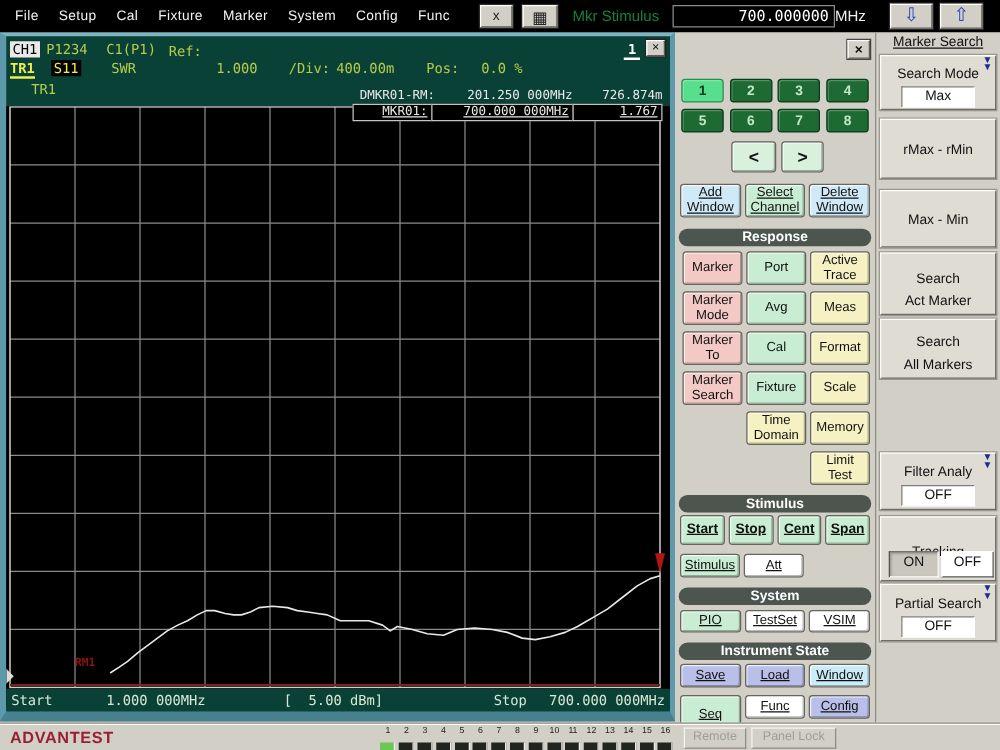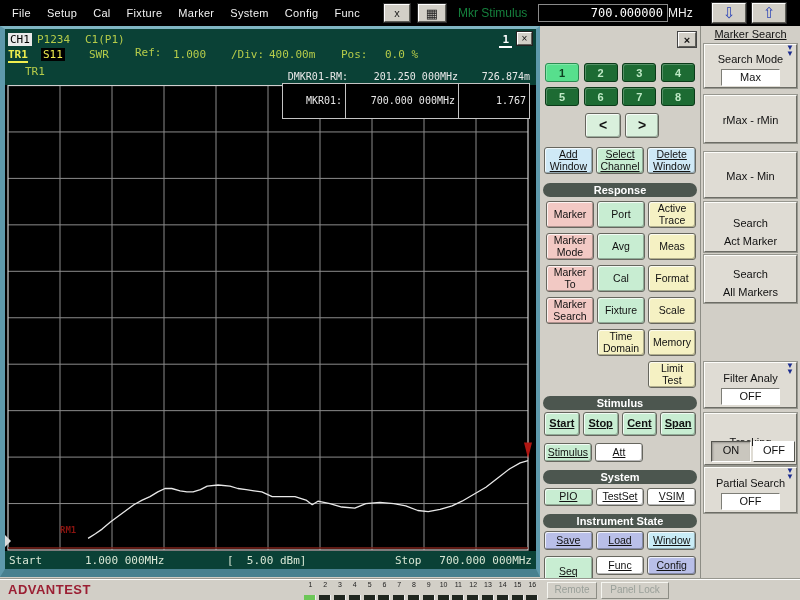--- a/index.html
+++ b/index.html
@@ -36,21 +36,21 @@
            border-bottom:2px solid #fff;padding:0 3px;}
   .win-close{position:absolute;right:4px;top:3px;width:15px;height:13px;background:#d2cfc7;
              border:1px solid #fff;border-right-color:#5e5e58;border-bottom-color:#5e5e58;
              box-shadow:0 0 0 1px #222;font-size:10px;line-height:11px;text-align:center;padding:0;color:#111;}
   .mk-row{position:absolute;right:6px;display:flex;z-index:5;
           font-family:"DejaVu Sans Mono",monospace;font-size:10px;color:#e8e8e8;}
   .mk-row.r1{top:42px;}
   .mk-row.r2{top:54px;}
   .mk-plain{display:inline-block;text-align:right;}
   .mk-cell{display:inline-block;border:1px solid #c4c4c4;background:#000;text-align:right;
-           padding:11px 3px;height:12px;line-height:12px;margin-left:-1px;}
+           padding:0 3px;height:12px;line-height:12px;margin-left:-1px;text-decoration:underline;}
   .chart-area{position:absolute;left:0;top:56px;width:531px;height:480px;background:#000;}
   .chart-footer{position:absolute;left:0;top:522px;width:531px;height:18px;background:#0a4136;
     font-family:"DejaVu Sans Mono",monospace;font-size:11px;color:#d8e6d4;}
   .ft{position:absolute;top:3px;white-space:pre;}
 
   
   .mid-panel{position:absolute;left:540px;top:26px;width:160px;height:552px;background:#d2cfc7;}
   .pill{position:absolute;left:3px;right:3px;height:14px;background:#4c564f;color:#fff;
         border-radius:8px;font-size:11px;font-weight:bold;text-align:center;line-height:14px;}
   .panel-btn{border:1px solid #66665e;border-radius:3px;font-family:"Liberation Sans",sans-serif;
@@ -131,21 +131,21 @@
     <div class="chart-header">
       <span class="hd inv-white" style="left:3px;top:4px;">CH1</span>
       <span class="hd" style="left:32px;top:4px;">P1234</span>
       <span class="hd" style="left:80px;top:4px;">C1(P1)</span>
       <span class="win-min">1</span>
       <button class="win-close">×</button>
 
       <span class="hd tr1" style="left:3px;top:19px;">TR1</span>
       <span class="hd inv-black" style="left:36px;top:19px;">S11</span>
       <span class="hd" style="left:84px;top:19px;">SWR</span>
-      <span class="hd" style="left:130px;top:17px;">Ref:</span>
+      <span class="hd" style="left:130px;top:6px;">Ref:</span>
       <span class="hd" style="left:168px;top:19px;">1.000</span>
       <span class="hd" style="left:226px;top:19px;">/Div:</span>
       <span class="hd" style="left:264px;top:19px;">400.00m</span>
       <span class="hd" style="left:336px;top:19px;">Pos:</span>
       <span class="hd" style="left:380px;top:19px;">0.0 %</span>
 
       <span class="hd" style="left:20px;top:36px;">TR1</span>
     </div>
 
     <div class="mk-row r1">

